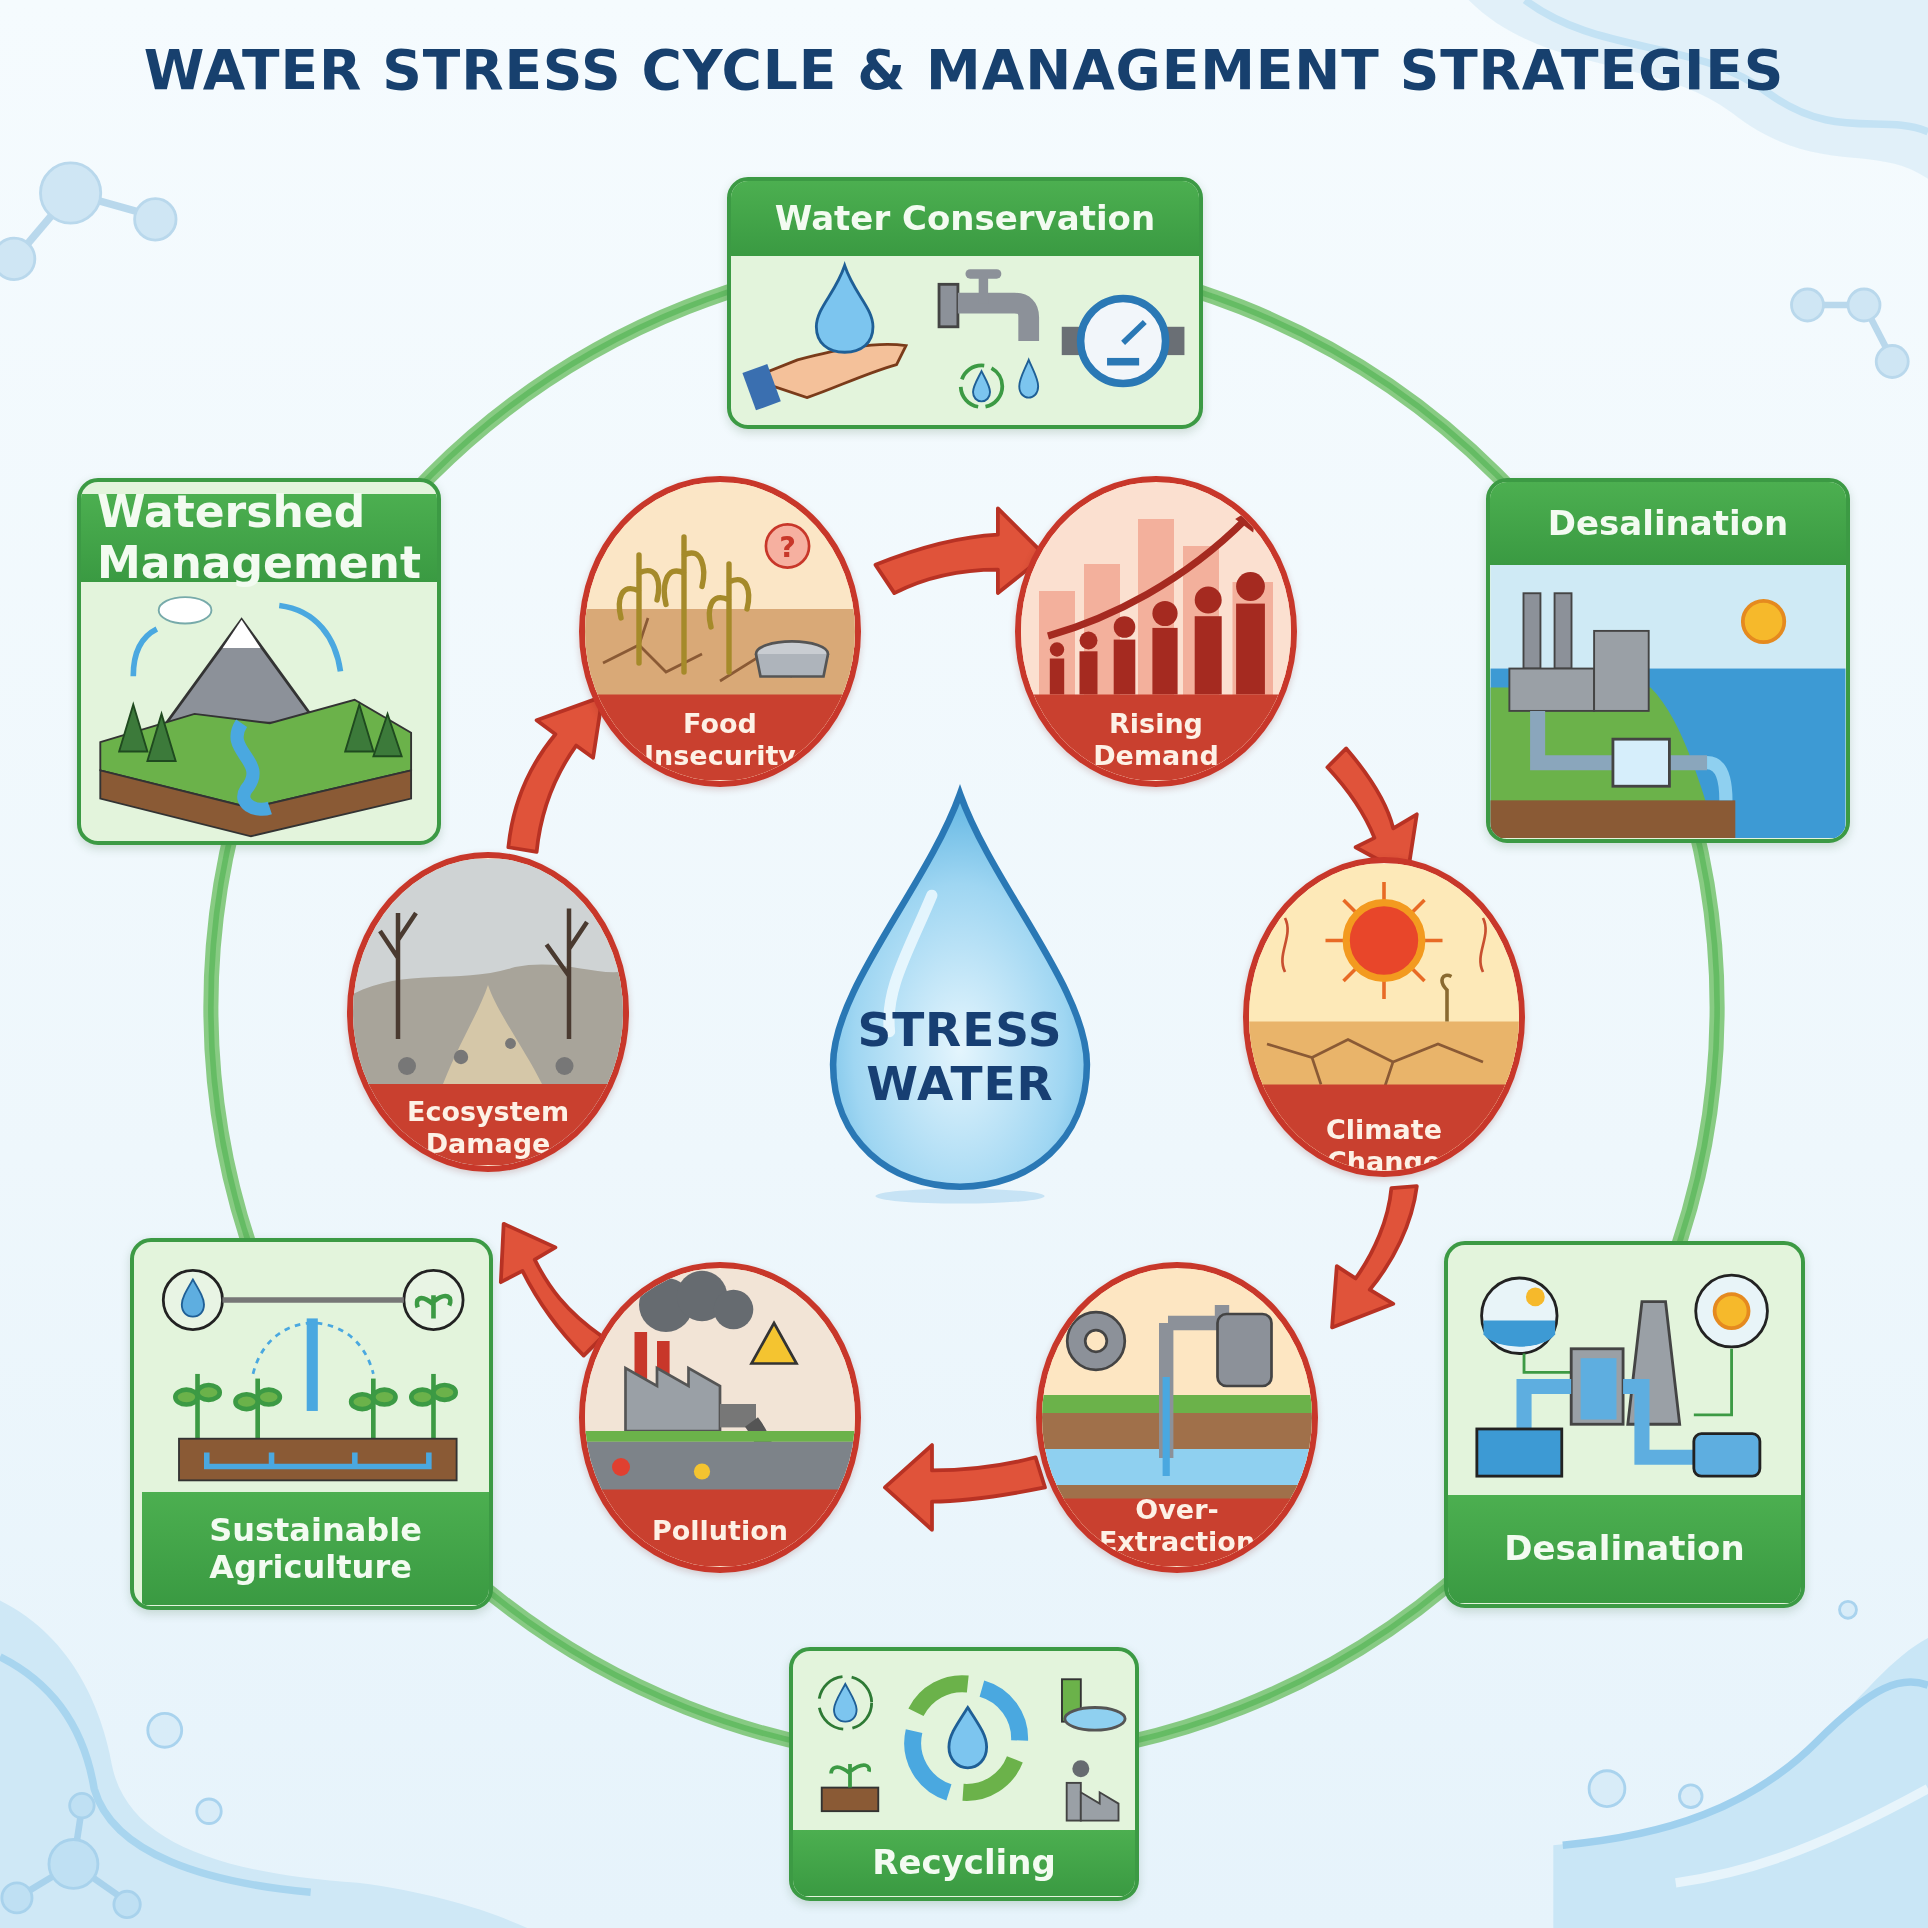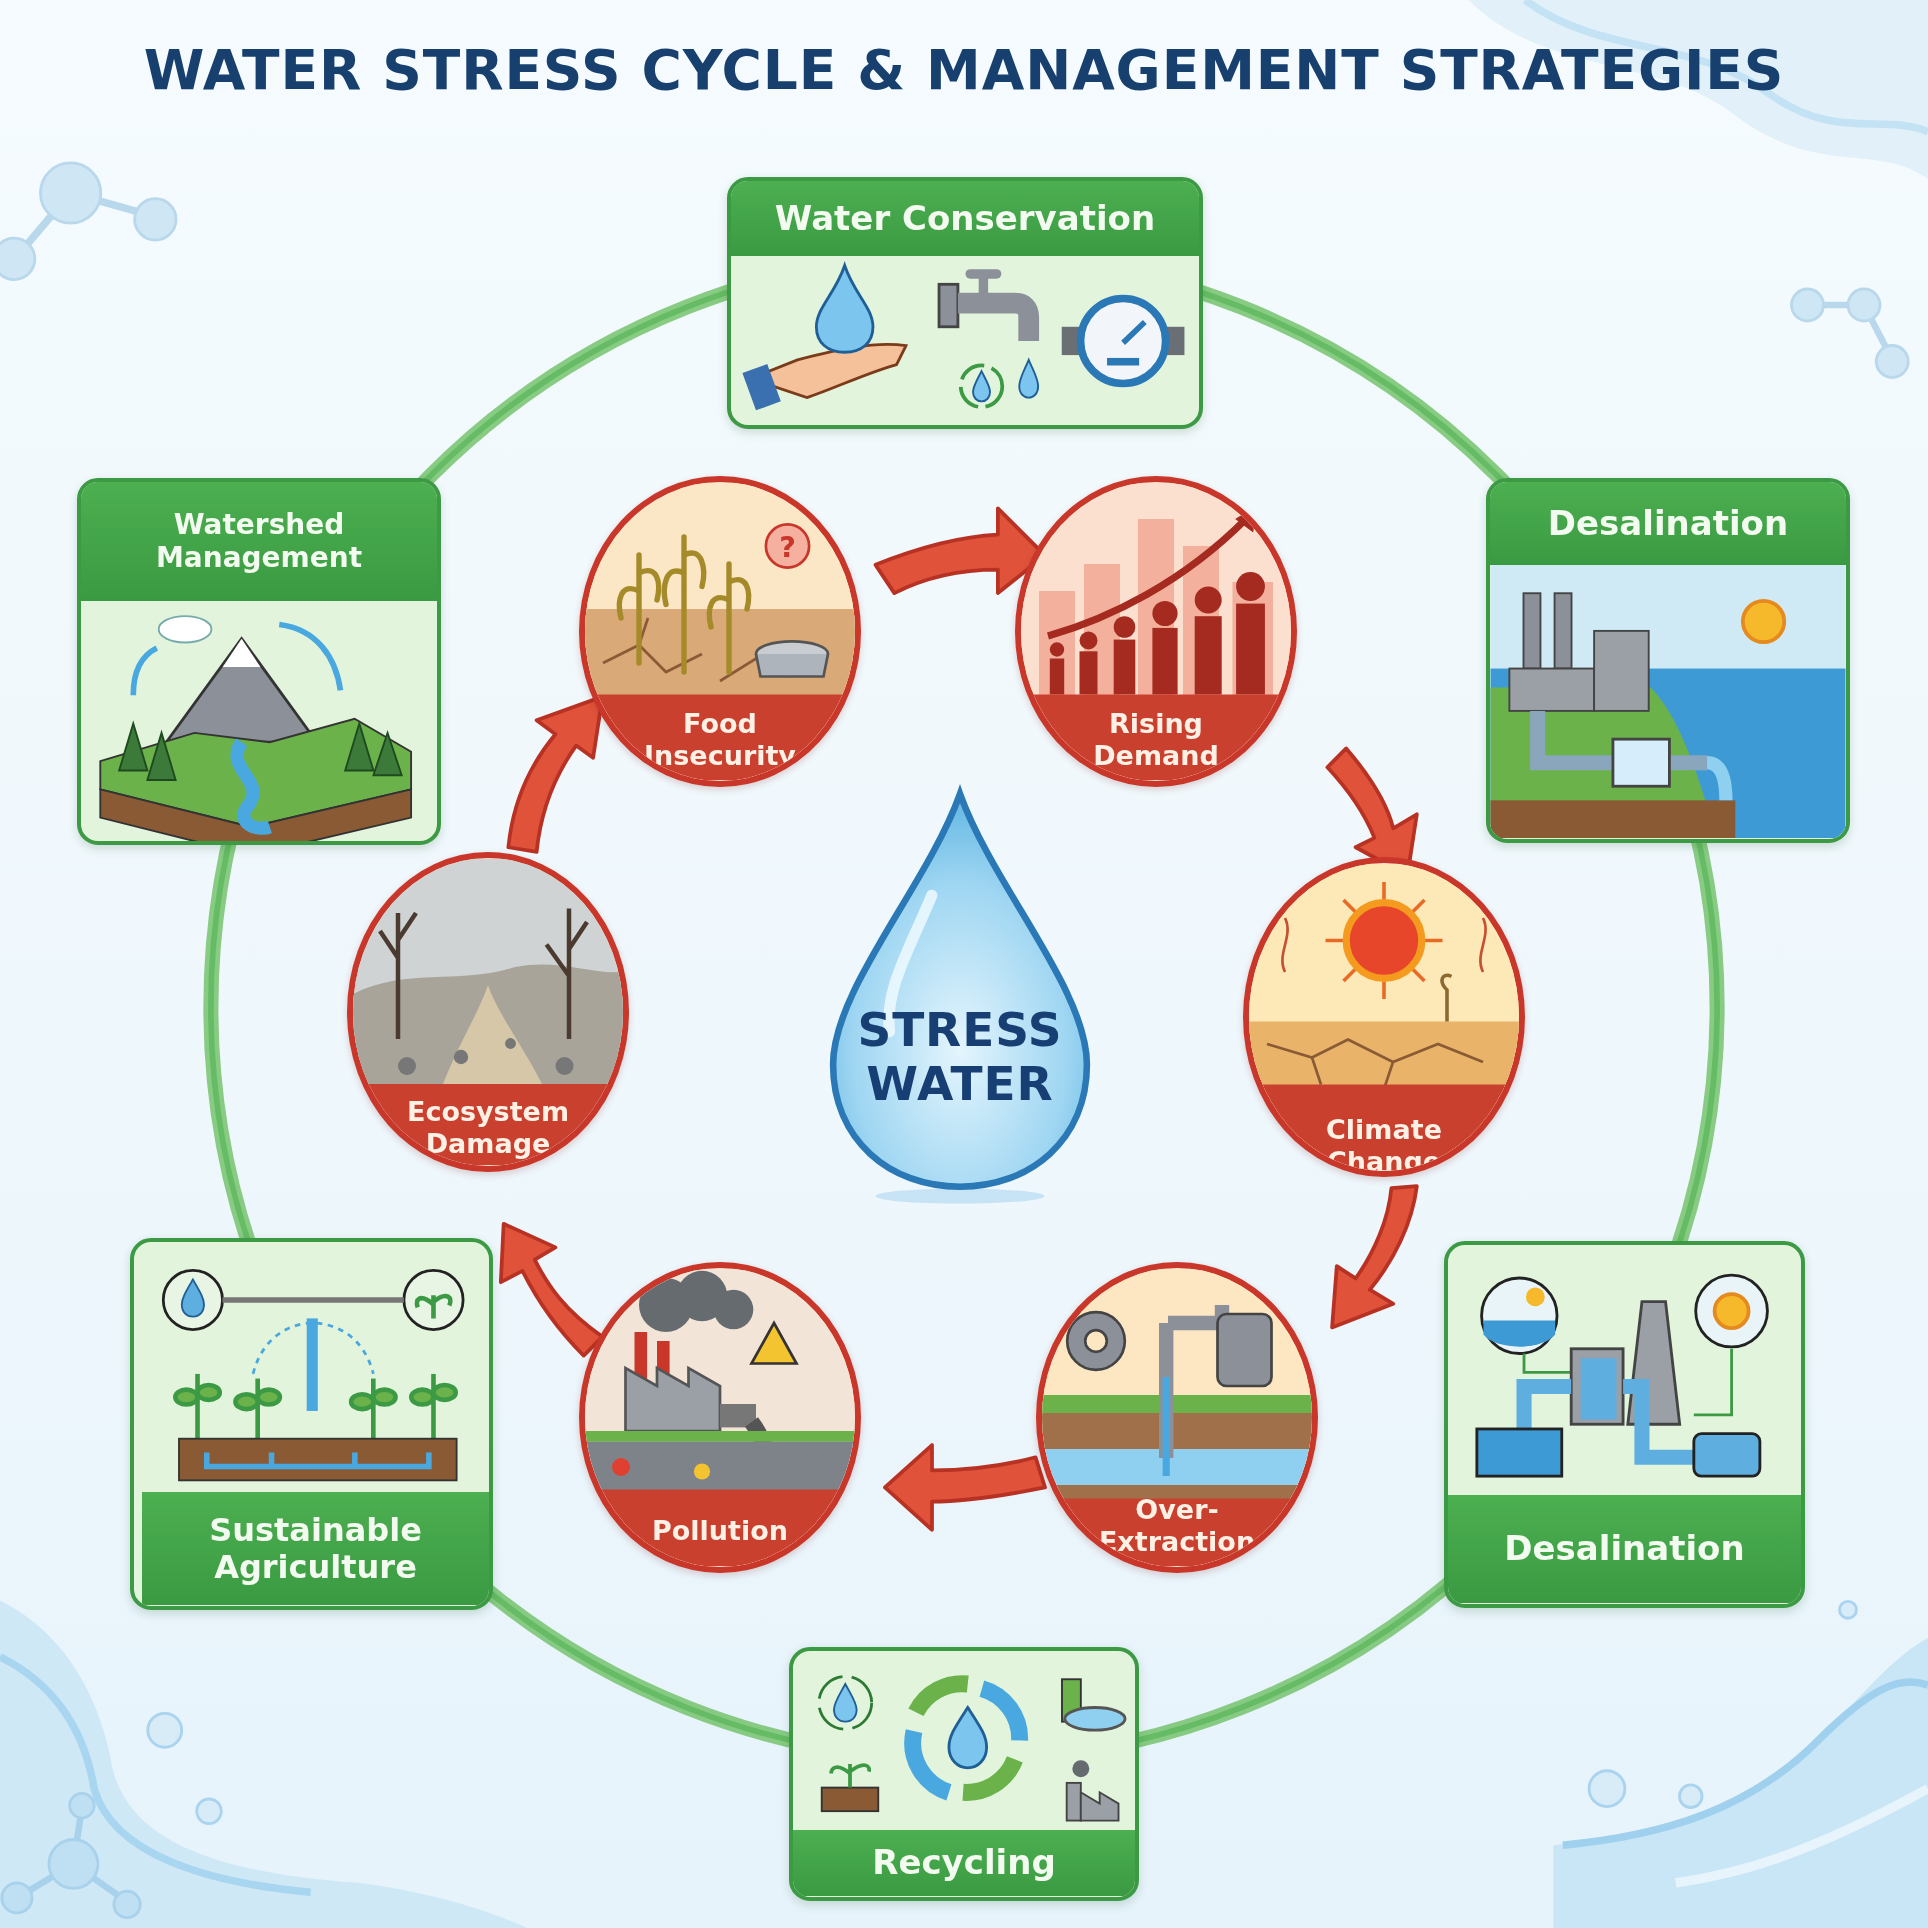--- a/index.html
+++ b/index.html
@@ -16,21 +16,21 @@
     font-size: 55px; color: #17406e; letter-spacing: 0.9px;
   }
   svg.layer { position: absolute; left: 0; top: 0; width: 1928px; height: 1928px; }
   .card {
     position: absolute; border: 4.7px solid #3c9a44; border-radius: 21px;
     background: #e3f4dc; overflow: hidden;
     box-shadow: 0 3.8px 9.4px rgba(40,90,40,0.18);
   }
   .card-head {
     background: linear-gradient(180deg, #4caf50 0%, #3a9a42 100%);
-    color: #f3fbf1; font-weight: bold; text-align: center;
+    color: #f3fbf1; font-weight: bold; text-align: left;
     font-family: "DejaVu Sans", sans-serif;
     display: flex; align-items: center; justify-content: center;
     line-height: 1.15;
   }
   .card-body { position: relative; }
   .card-body svg { position: absolute; left: 0; top: 0; width: 100%; height: 100%; }
   .node {
     position: absolute; border-radius: 50%;
     border: 6.6px solid #c8372a; overflow: hidden; background: #fbe3cc;
     box-shadow: 0 2.8px 7.5px rgba(120,30,20,0.2);
@@ -400,21 +400,21 @@
   </div>
   <div class="card-head" style="height:113px; font-size:32px;">
     <div>
       <div>Sustainable</div>
       <div>Agriculture</div>
     </div>
   </div>
 </div>
 
 <div class="card" style="left:77px; top:478px; width:364px; height:367px;">
-  <div class="card-head" style="height:119px; font-size:28px;">
+  <div class="card-head" style="height:88px; font-size:44px;margin-top:12px;">
     <div>
       <div>Watershed</div>
       <div>Management</div>
     </div>
   </div>
   <div class="card-body" style="height:259px;">
     <svg viewBox="0 0 377 275">
       <ellipse cx="110" cy="30" rx="28" ry="14" fill="#ffffff" stroke="#7aa" stroke-width="2"></ellipse>
       <path d="M210 25 C250 30 270 60 275 95" stroke="#4aa8e0" stroke-width="6" fill="none"></path>
       <path d="M80 50 C60 60 55 80 55 100" stroke="#4aa8e0" stroke-width="6" fill="none"></path>

